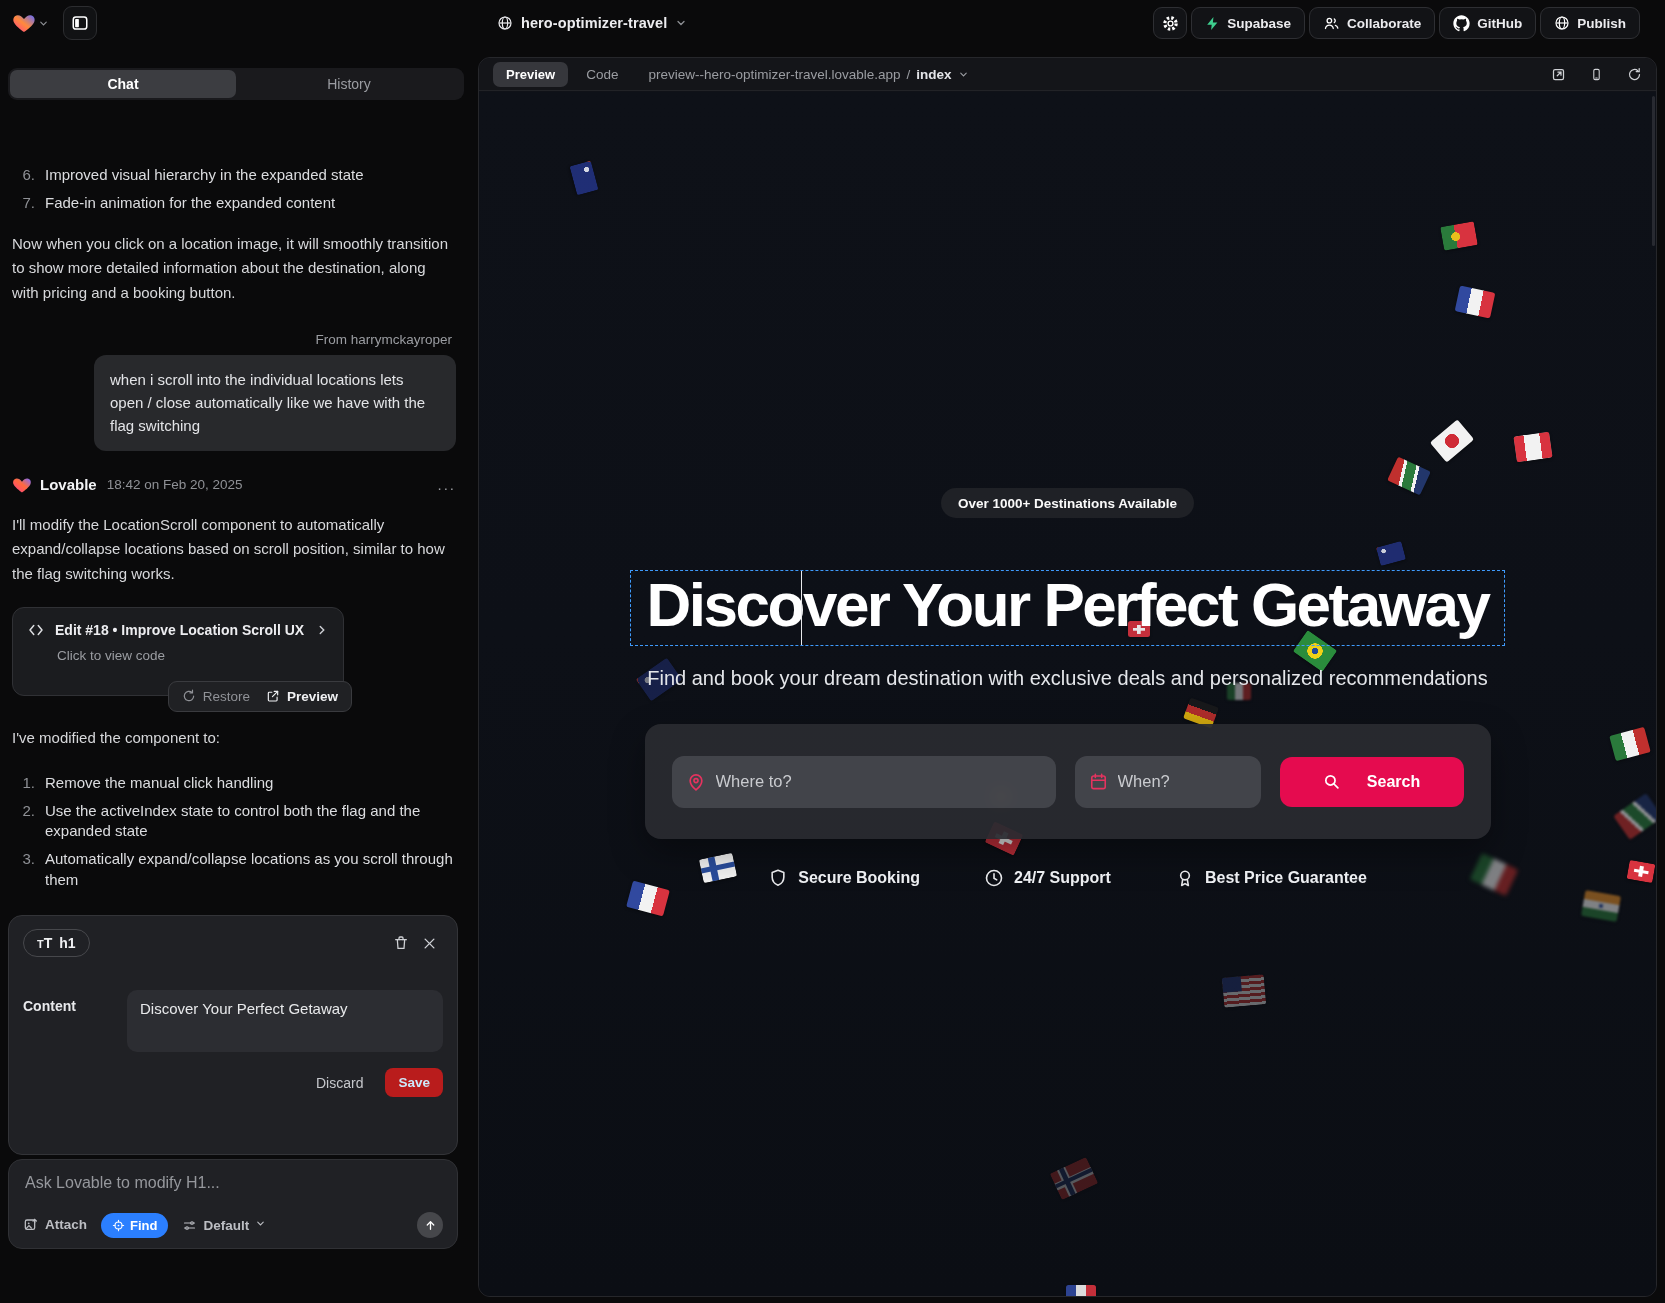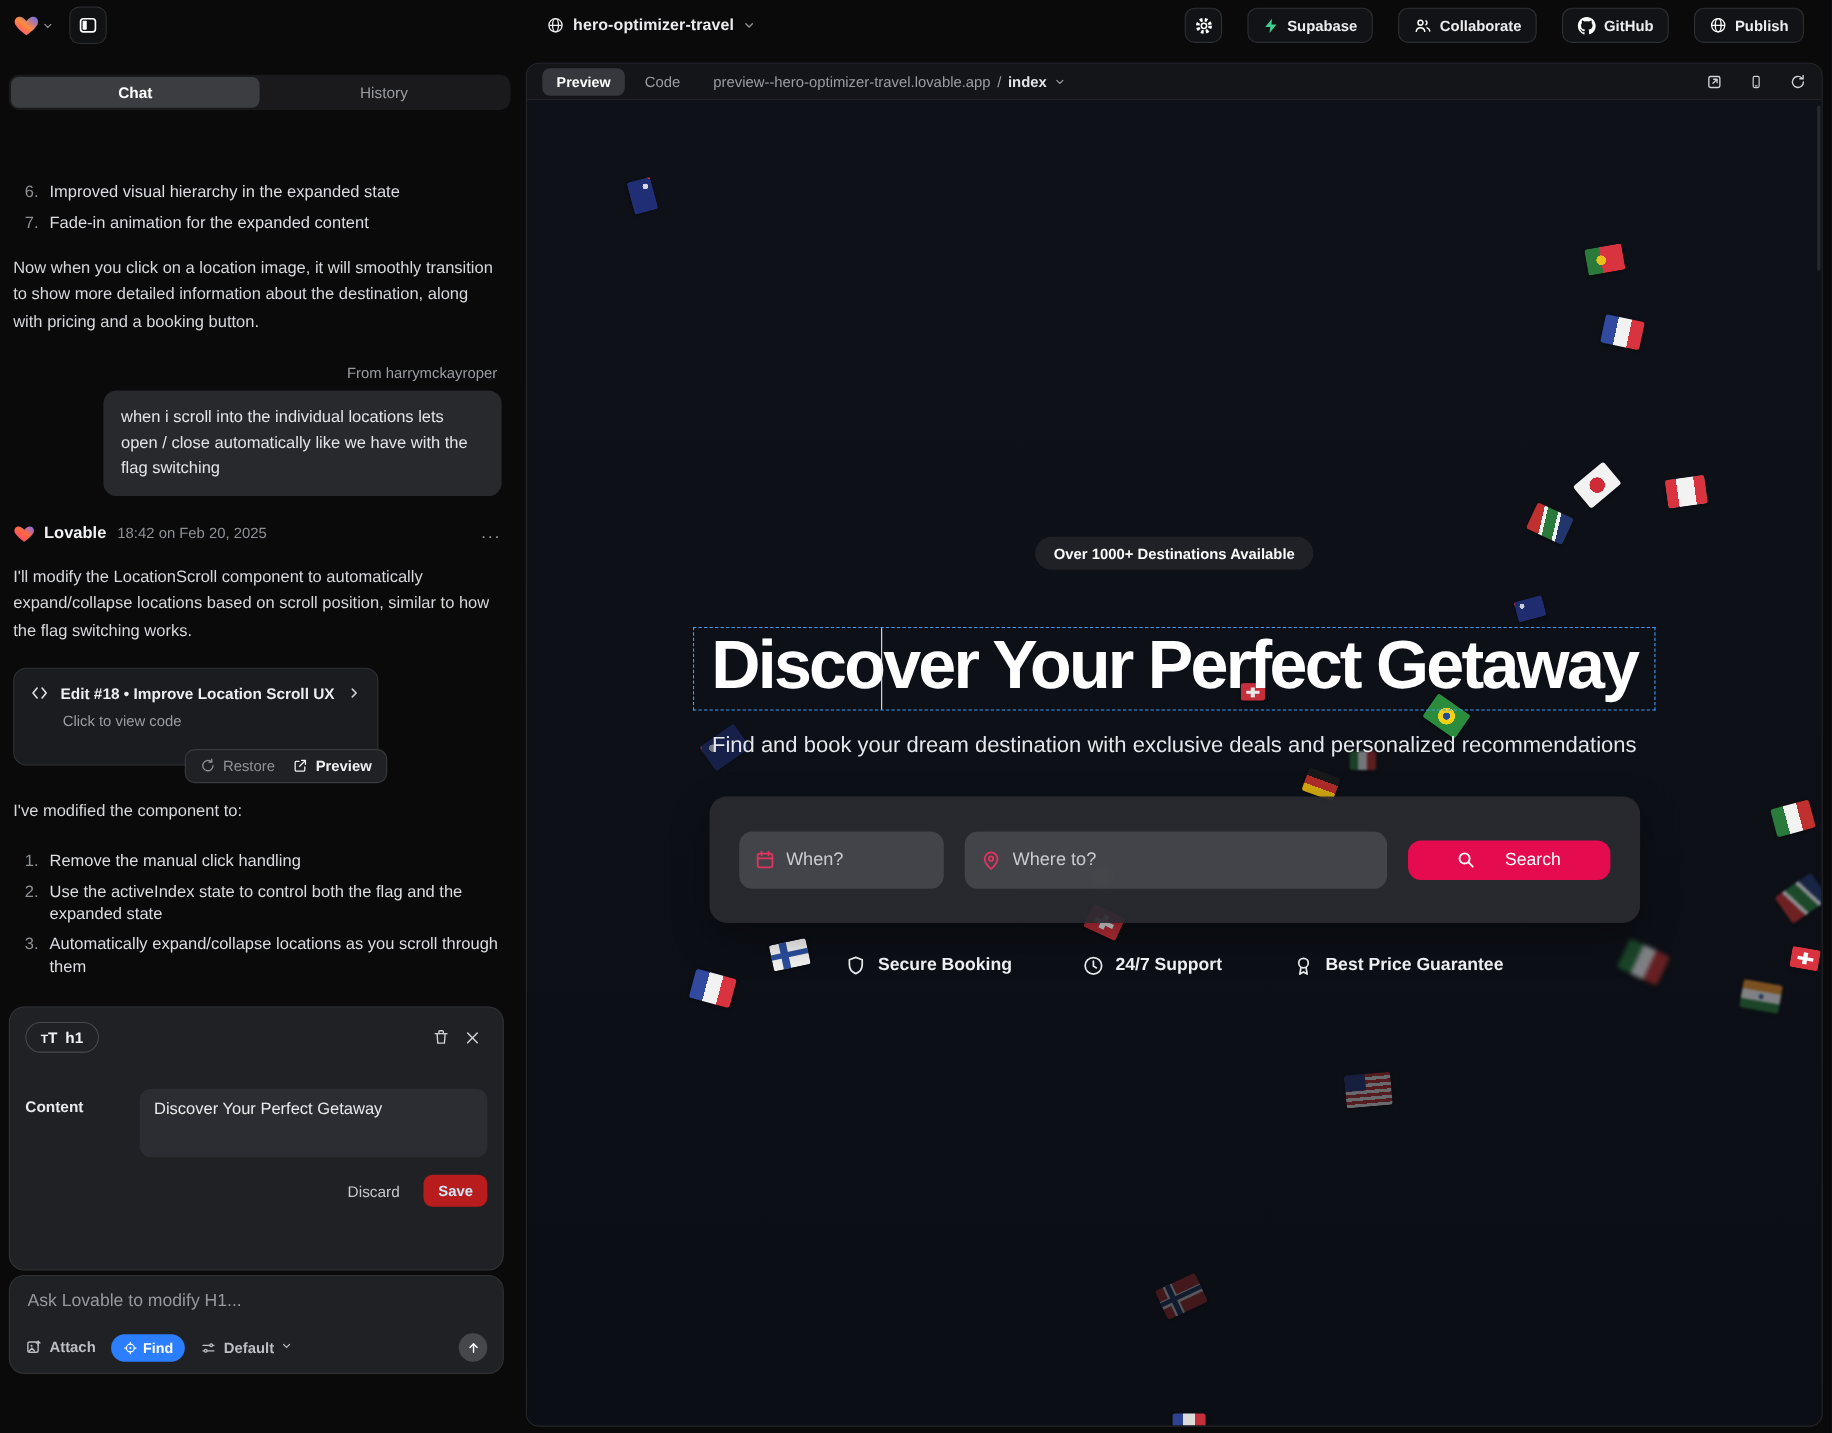--- a/index.html
+++ b/index.html
@@ -13,21 +13,21 @@
   svg { display:block; }
 
   
   .topbar { position:absolute; left:0; top:0; width:1665px; height:46px; display:flex; align-items:center; }
   .logo-wrap { display:flex; align-items:center; gap:2px; margin-left:12px; cursor:pointer; }
   .tiny-chev { color:#8e9095; }
   .panel-btn { width:34px; height:34px; margin-left:14px; border:1px solid #2c2d30; border-radius:9px;
     background:#111214; display:flex; align-items:center; justify-content:center; }
   .proj-group { position:absolute; left:497px; top:0; height:46px; display:flex; align-items:center; gap:8px; color:#ececef; }
   .proj-name { font-size:14.5px; font-weight:700; letter-spacing:.1px; }
-  .top-actions { position:absolute; right:25px; top:7px; display:flex; gap:23px; }
+  .top-actions { position:absolute; right:25px; top:7px; display:flex; gap:4px; }
   .tbtn { height:32px; display:flex; align-items:center; gap:7px; padding:0 13px; border:1px solid #2e2f33;
     background:#121316; border-radius:9px; color:#ececef; font-size:13.5px; font-weight:600; }
   .tbtn.icon-only { width:34px; padding:0; justify-content:center; }
 
   
   .sidebar { position:absolute; left:0; top:64px; width:472px; height:1257px; }
   .tabs { margin:4px 8px 0 8px; height:32px; background:#1a1a1d; border-radius:9px; display:flex; padding:2px; }
   .tab { flex:1; display:flex; align-items:center; justify-content:center; font-size:14px; color:#9b9da2; border-radius:7px; }
   .tab.active { background:#3c3d41; color:#ffffff; font-weight:600; }
 
@@ -105,22 +105,22 @@
   .caret { position:absolute; left:170px; top:0; bottom:0; width:1.5px; background:#e8e9ec; }
   .subtitle { margin-top:21px; font-size:20px; color:#e4e6ea; z-index:3; }
   .search-wrap { margin-top:34px; width:846px; height:115px; background:rgba(41,43,48,.94); border-radius:16px;
     display:flex; align-items:center; padding:0 27px; gap:19px; box-shadow:0 14px 34px rgba(0,0,0,.35); z-index:3; }
   .s-input { height:52px; background:rgba(84,86,92,.62); border-radius:12px; display:flex; align-items:center; padding:0 14px; gap:10px; }
   .s-input input { background:transparent; border:none; outline:none; font-size:16.5px; color:#e8e9ec; width:100%;
     font-family:"Liberation Sans","DejaVu Sans",sans-serif; }
   .s-input input::placeholder { color:#c9cbcf; }
   .s-where { width:384px; }
   .s-when { width:186px; }
-  .search-btn { margin-left:auto; width:184px; height:36px; border-radius:12px; display:flex; align-items:center; justify-content:center;
-    gap:27px; color:#ffffff; font-size:16px; font-weight:400; }
+  .search-btn { margin-left:auto; width:184px; height:50px; border-radius:12px; display:flex; align-items:center; justify-content:center;
+    gap:27px; color:#ffffff; font-size:16px; font-weight:700; }
   .features { margin-top:29px; display:flex; align-items:center; gap:64px; z-index:3; }
   .feature { display:flex; align-items:center; gap:10px; font-size:16px; font-weight:600; color:#eceef1; }
 
   
   .flag { position:absolute; border-radius:2.5px; z-index:2; box-shadow:0 1px 3px rgba(0,0,0,.4); }
   .f-fr { background:linear-gradient(90deg,#31499f 0 33%,#f2f2f2 33% 67%,#d8333f 67%); }
   .f-jp { background:radial-gradient(circle at 50% 50%,#cf2b36 0 31%,#f2f2f2 32%); }
   .f-ca { background:linear-gradient(90deg,#d8333f 0 28%,#f2f2f2 28% 72%,#d8333f 72%),#f2f2f2; }
   .f-pt { background:radial-gradient(circle at 40% 50%,#e8c01c 0 18%,transparent 19%),linear-gradient(90deg,#2a7a3b 0 40%,#d8333f 40%); }
   .f-br { background:radial-gradient(circle at 50% 50%,#22499c 0 14%,#f0d117 15% 34%,transparent 35%),#2a8c3c; }
@@ -483,37 +483,37 @@
       <div class="badge">Over 1000+ Destinations Available</div>
 
       <div class="title-box">
         <div class="hero-h1">Discover Your Perfect Getaway</div>
         <div class="caret"></div>
       </div>
 
       <div class="subtitle">Find and book your dream destination with exclusive deals and personalized recommendations</div>
 
       <div class="search-wrap">
+        <div class="s-input s-where">
+          <span>
+            <svg width="20" height="20" viewBox="0 0 24 24" fill="none" stroke="#e5335f" stroke-width="2">
+                <path d="M12 21.5s-7-5.6-7-11a7 7 0 1 1 14 0c0 5.4-7 11-7 11z"></path>
+                <circle cx="12" cy="10.3" r="2.4"></circle>
+              </svg>
+          </span>
+          <input placeholder="Where to?" style="">
+        </div>
         <div class="s-input s-when">
           <span>
             <svg width="19" height="19" viewBox="0 0 24 24" fill="none" stroke="#e5335f" stroke-width="2" stroke-linecap="round">
                 <rect x="3.5" y="5" width="17" height="16" rx="2.5"></rect>
                 <path d="M8 2.8V7M16 2.8V7M3.5 10.5h17"></path>
               </svg>
           </span>
           <input placeholder="When?" style="">
-        </div>
-        <div class="s-input s-where">
-          <span>
-            <svg width="20" height="20" viewBox="0 0 24 24" fill="none" stroke="#e5335f" stroke-width="2">
-                <path d="M12 21.5s-7-5.6-7-11a7 7 0 1 1 14 0c0 5.4-7 11-7 11z"></path>
-                <circle cx="12" cy="10.3" r="2.4"></circle>
-              </svg>
-          </span>
-          <input placeholder="Where to?" style="">
         </div>
         <div class="search-btn" id="search-btn" style="background: rgb(229, 11, 79);">
           <svg width="17" height="17" viewBox="0 0 24 24" fill="none" stroke="#fff" stroke-width="2.4" stroke-linecap="round">
               <circle cx="10.5" cy="10.5" r="6.5"></circle>
               <path d="M15.5 15.5 21 21"></path>
             </svg>
           <span>Search</span>
         </div>
       </div>
 

